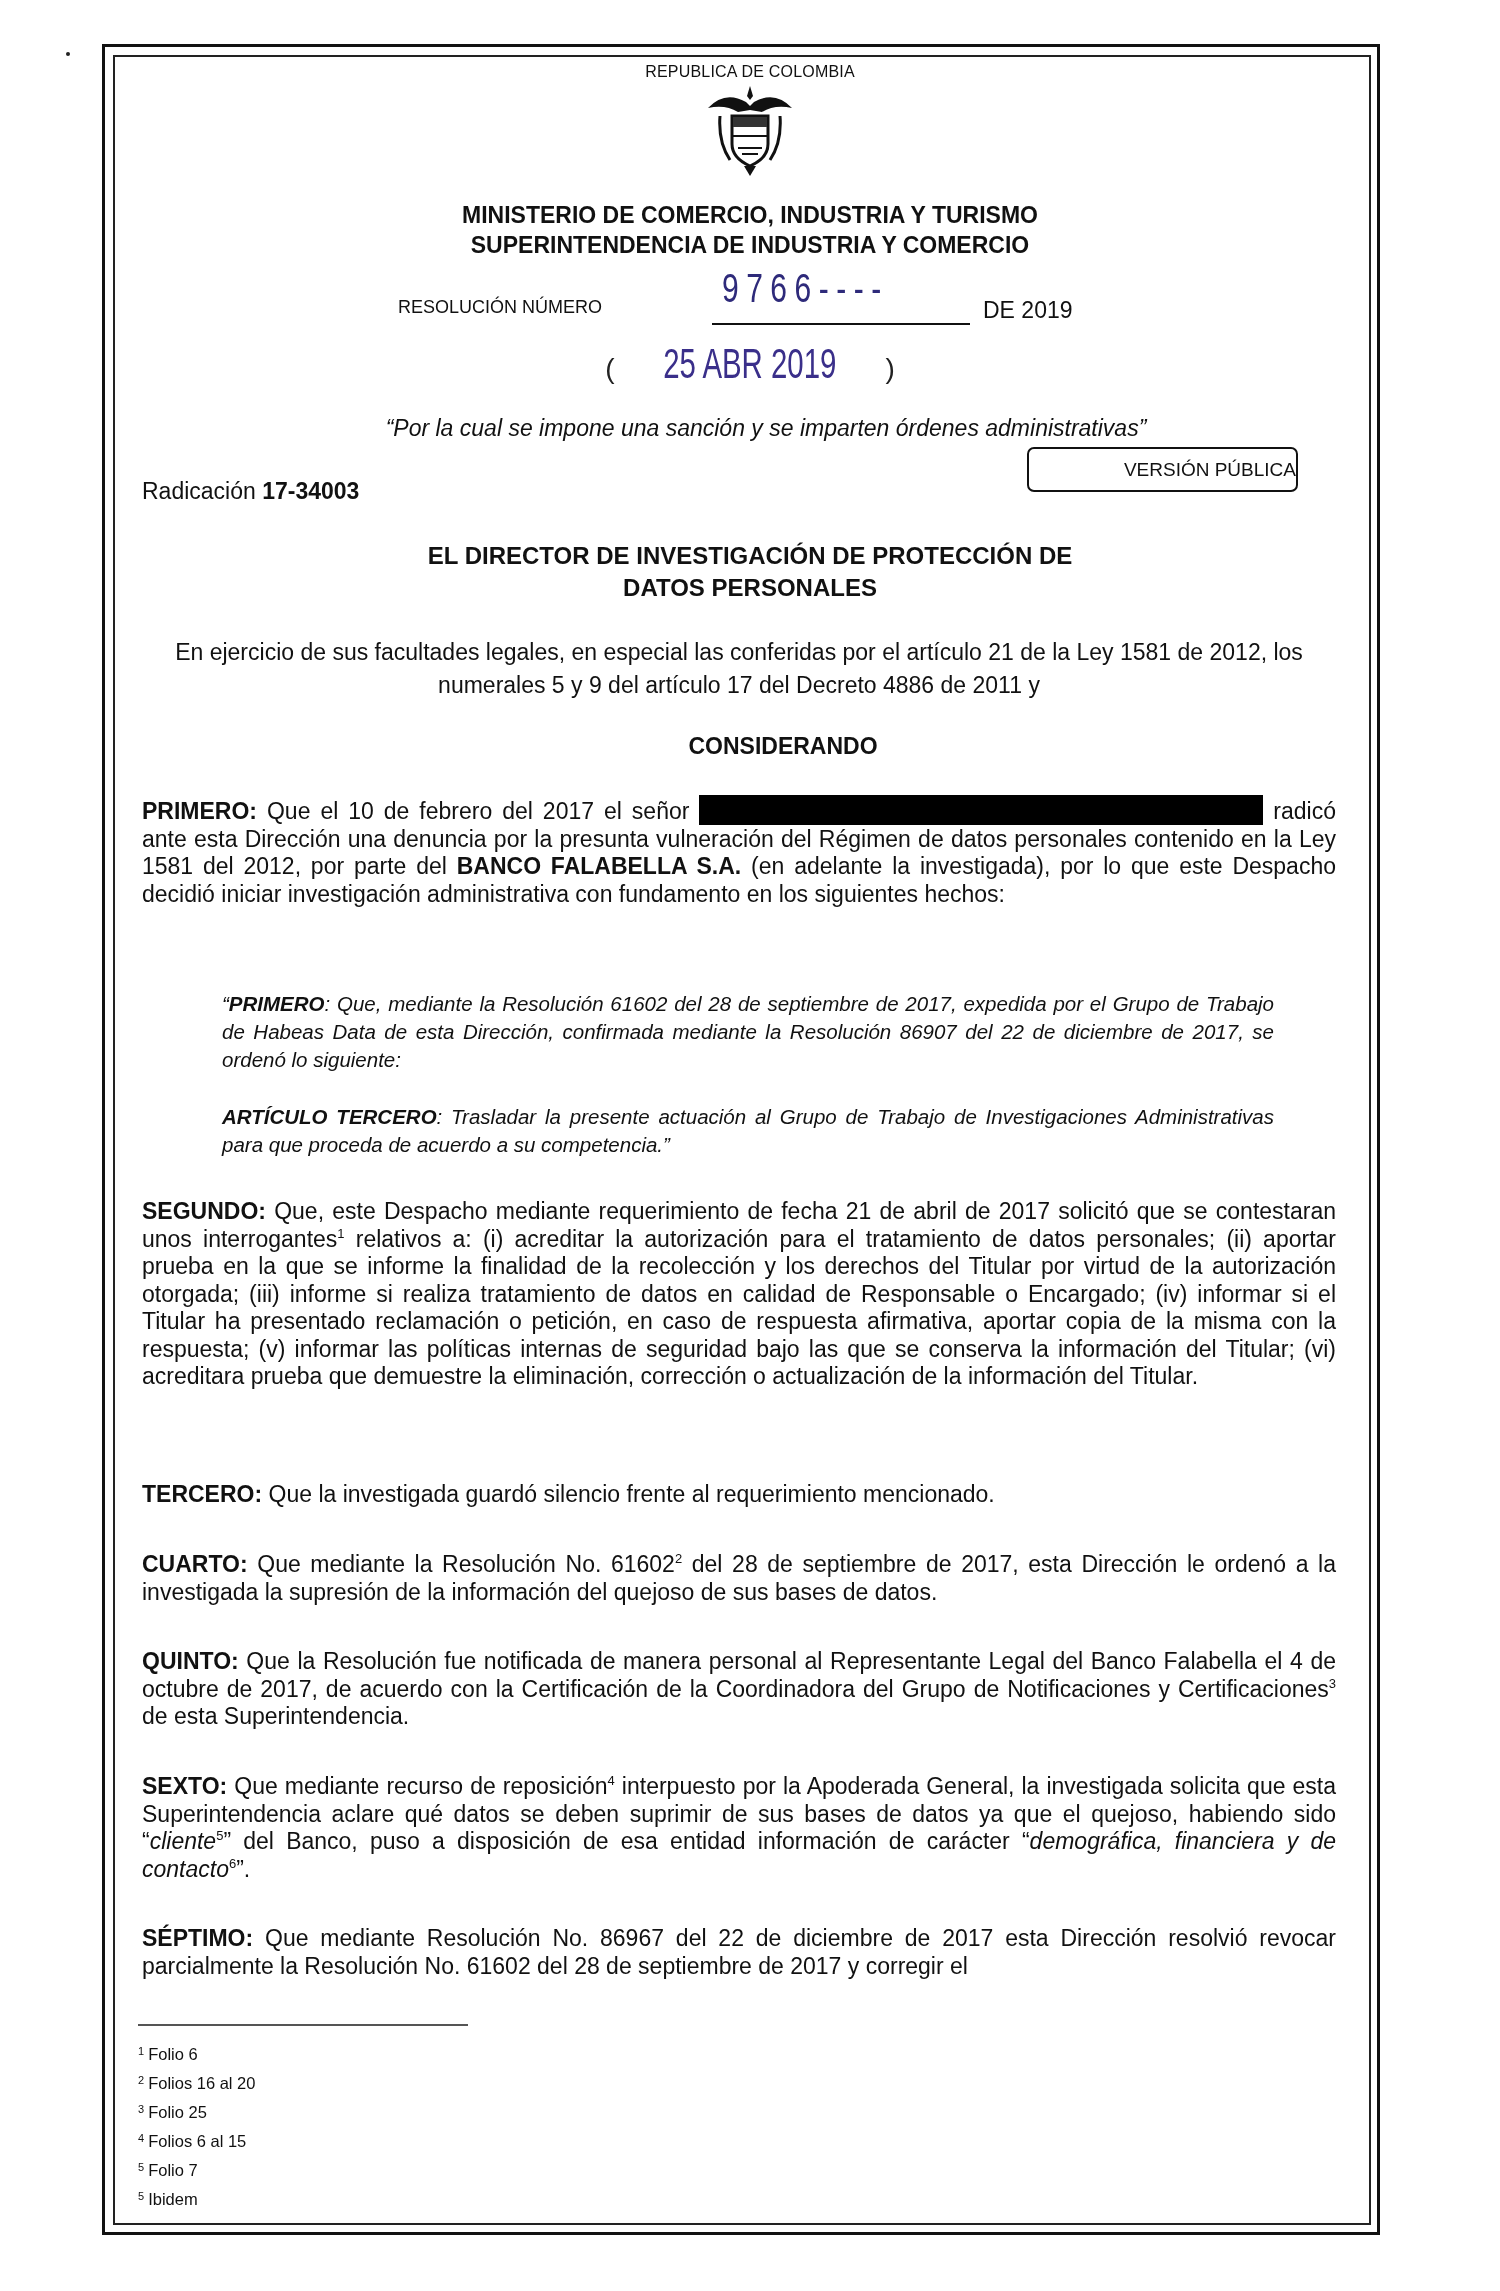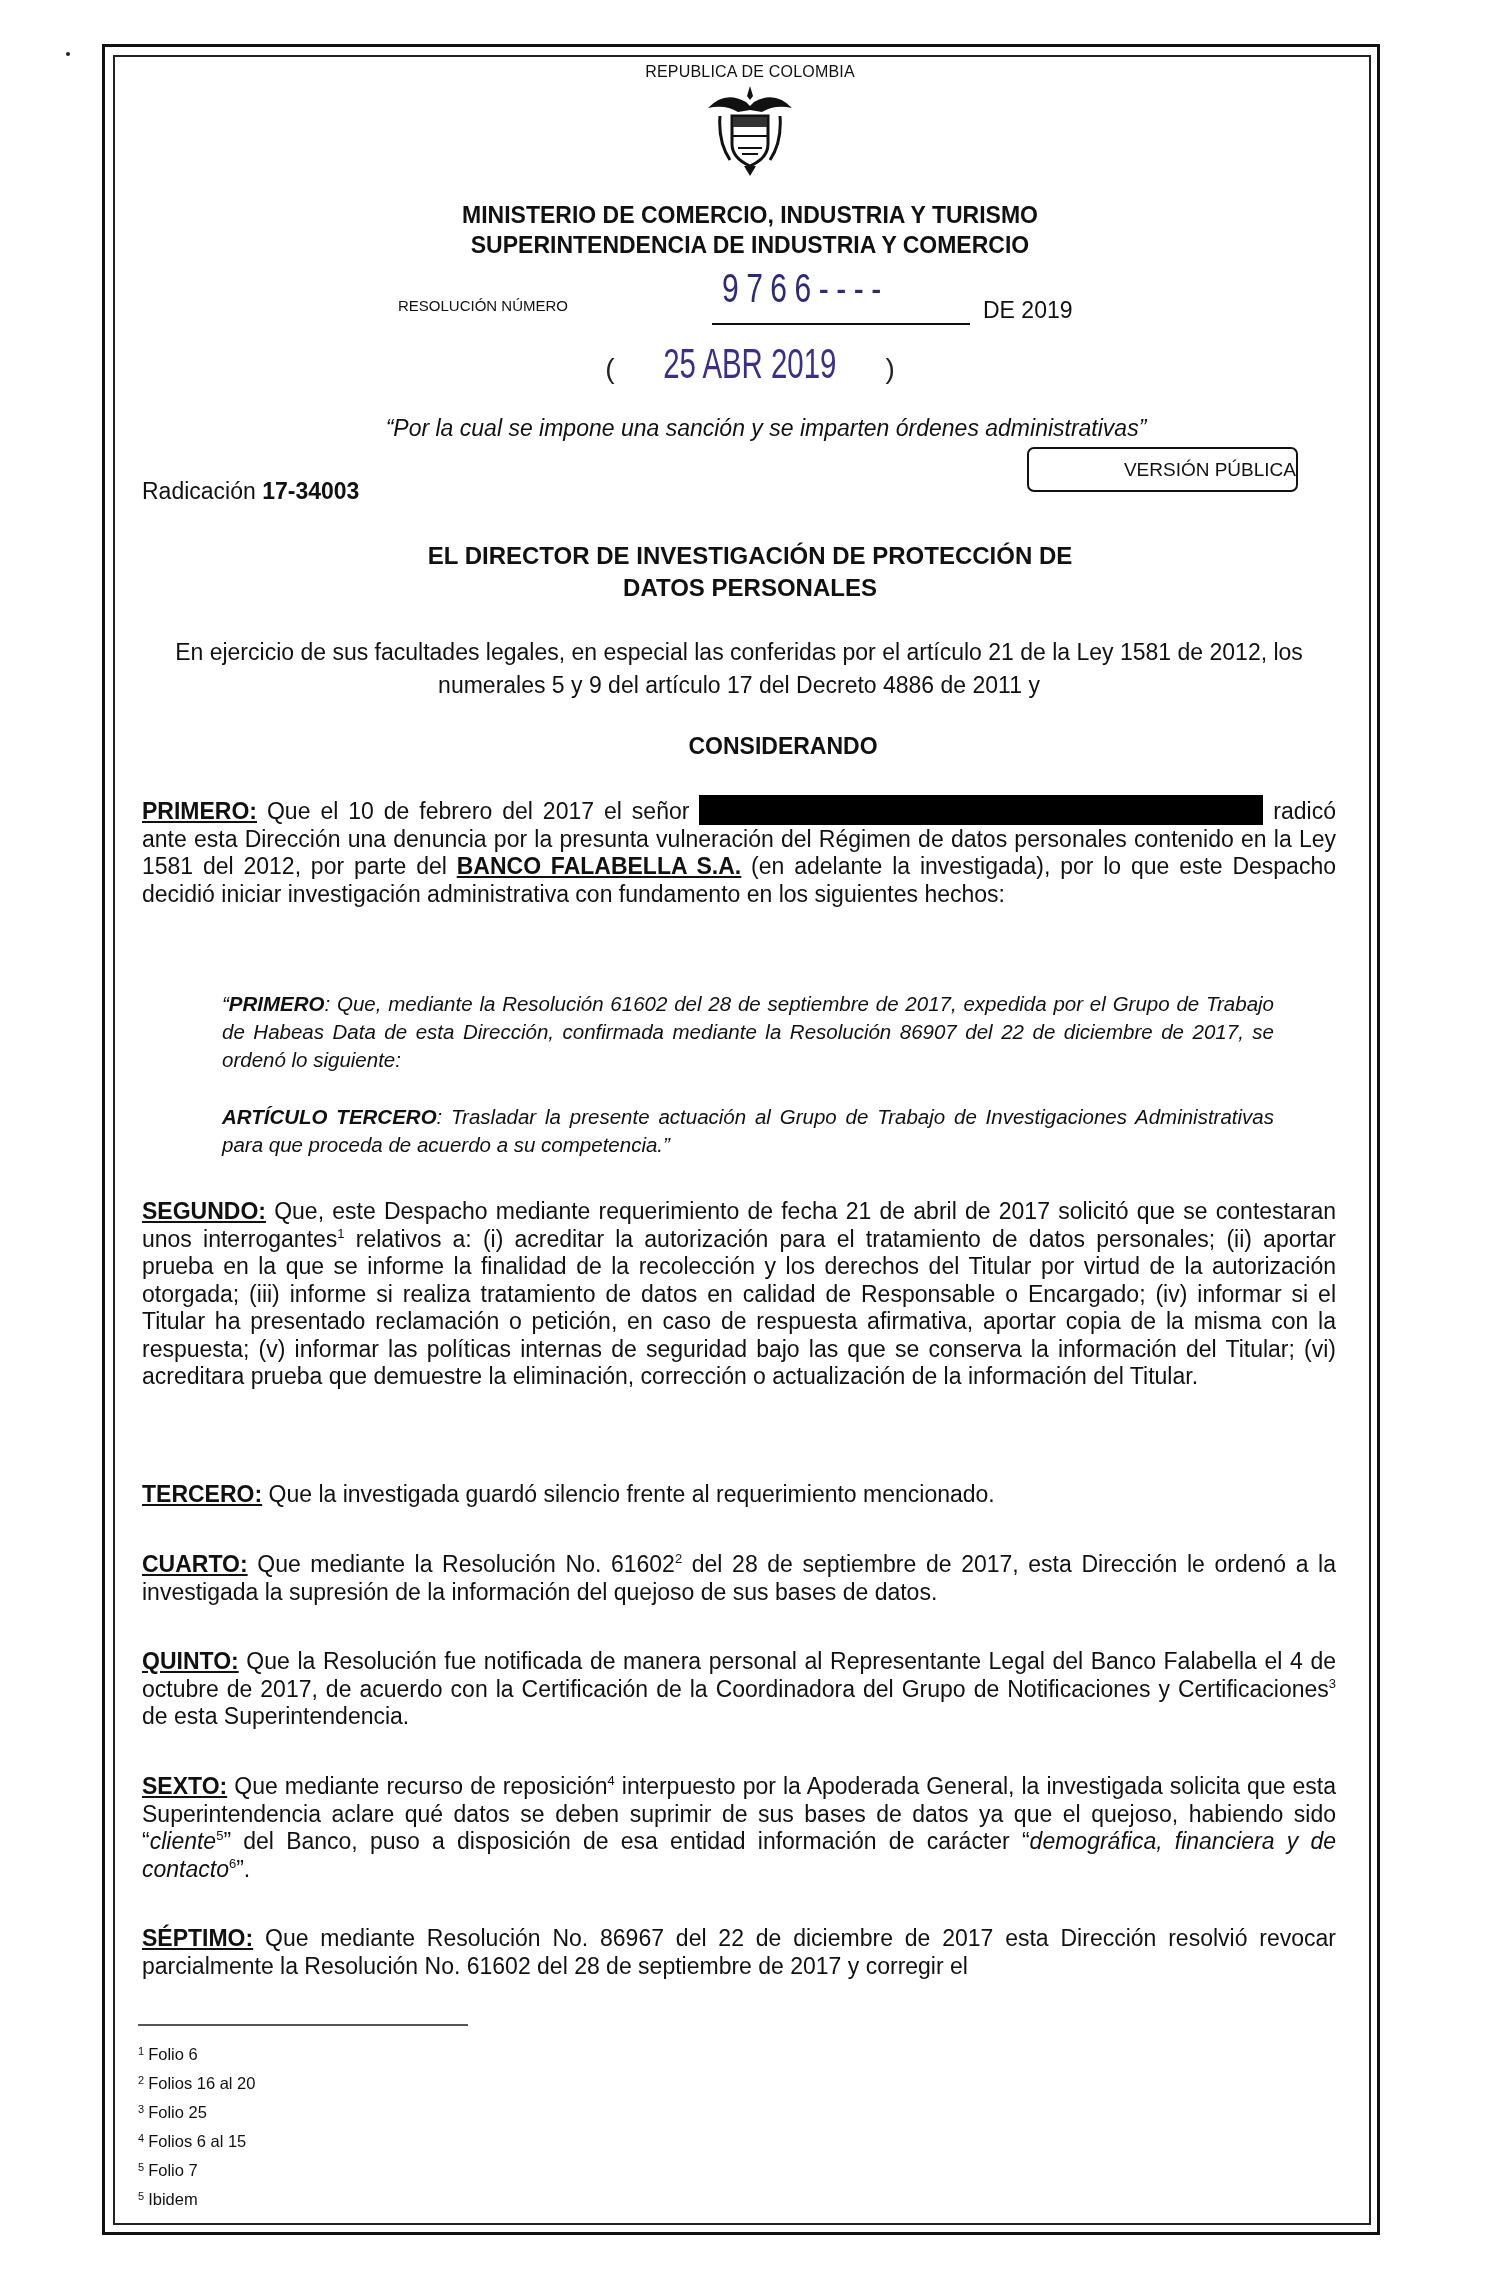--- a/index.html
+++ b/index.html
@@ -8,38 +8,38 @@
     .speck { position: absolute; left: 66px; top: 52px; width: 4px; height: 4px; background:#222; border-radius:50%; }
     .frame-outer { position: absolute; left: 102px; top: 44px; width: 1278px; height: 2191px;
                    border: 3px solid #111; box-sizing: border-box; }
     .frame-inner { position: absolute; left: 113px; top: 55px; width: 1258px; height: 2170px;
                    border: 2px solid #222; box-sizing: border-box; }
     .abs { position: absolute; }
     .center { text-align: center; }
     .republica { left: 0; width: 1500px; top: 63px; font-size: 16px; letter-spacing: 0.2px; }
     .arms { left: 700px; top: 82px; width: 100px; height: 95px; }
     .ministerio { left: 0; width: 1500px; top: 200px; font-size: 23px; font-weight: bold; line-height: 30px; }
-    .resol { left: 398px; top: 297px; font-size: 15px; }
+    .resol { left: 398px; top: 297px; font-size: 18px; }
     .resol-line { position: absolute; left: 712px; top: 323px; width: 258px; border-top: 2px solid #111; }
     .stamp-num { left: 722px; top: 266px; font-size: 40px; color: #2e2a7a; letter-spacing: 10px;
                  font-family: "Liberation Sans Narrow", "Liberation Sans", sans-serif; transform: scaleX(0.75); transform-origin: left; }
     .de2019 { left: 983px; top: 297px; font-size: 23px; }
     .date-stamp { left: 0; width: 1500px; top: 340px; font-size: 42px; color: #3a2f8a; }
     .date-stamp .paren { color: #222; font-size: 28px; }
     .date-stamp .inner { display: inline-block; transform: scaleX(0.7); }
     .subtitle { left: 16px; width: 1500px; top: 415px; font-size: 23px; font-style: italic; }
     .version-box { left: 1027px; top: 447px; width: 271px; height: 45px; border: 2px solid #111;
                    border-radius: 7px; box-sizing: border-box; font-size: 19px; display: flex;
                    align-items: center; justify-content: flex-end; }
     .radicacion { left: 142px; top: 478px; font-size: 23px; }
     .director { left: 0; width: 1500px; top: 540px; font-size: 24px; font-weight: bold; line-height: 32px; }
     .ejercicio { left: 142px; width: 1194px; top: 636px; font-size: 23px; line-height: 33px; text-align: center; }
     .considerando { left: 0; width: 1500px; top: 733px; font-size: 23px; font-weight: bold; margin-left: 33px; }
     .para { position: absolute; left: 142px; width: 1194px; font-size: 23px; line-height: 27.5px; text-align: justify; }
-    .para b { font-weight: bold; text-decoration: underline; }
+    .para b { font-weight: bold; }
     .quote { position: absolute; left: 222px; width: 1052px; font-size: 20.5px; line-height: 28px;
              font-style: italic; text-align: justify; }
     .redact { display: inline-block; background: #000; width: 564px; height: 30px; vertical-align: -6px; }
     sup { font-size: 13px; line-height: 0; }
     .fn-rule { position: absolute; left: 138px; top: 2024px; width: 330px; border-top: 2px solid #555; }
     .footnotes { position: absolute; left: 138px; top: 2038px; font-size: 16.5px; line-height: 26px; }
     .footnotes .n { font-size: 11px; vertical-align: 5px; margin-right: 4px; }
   </style>
 </head>
 <body>

